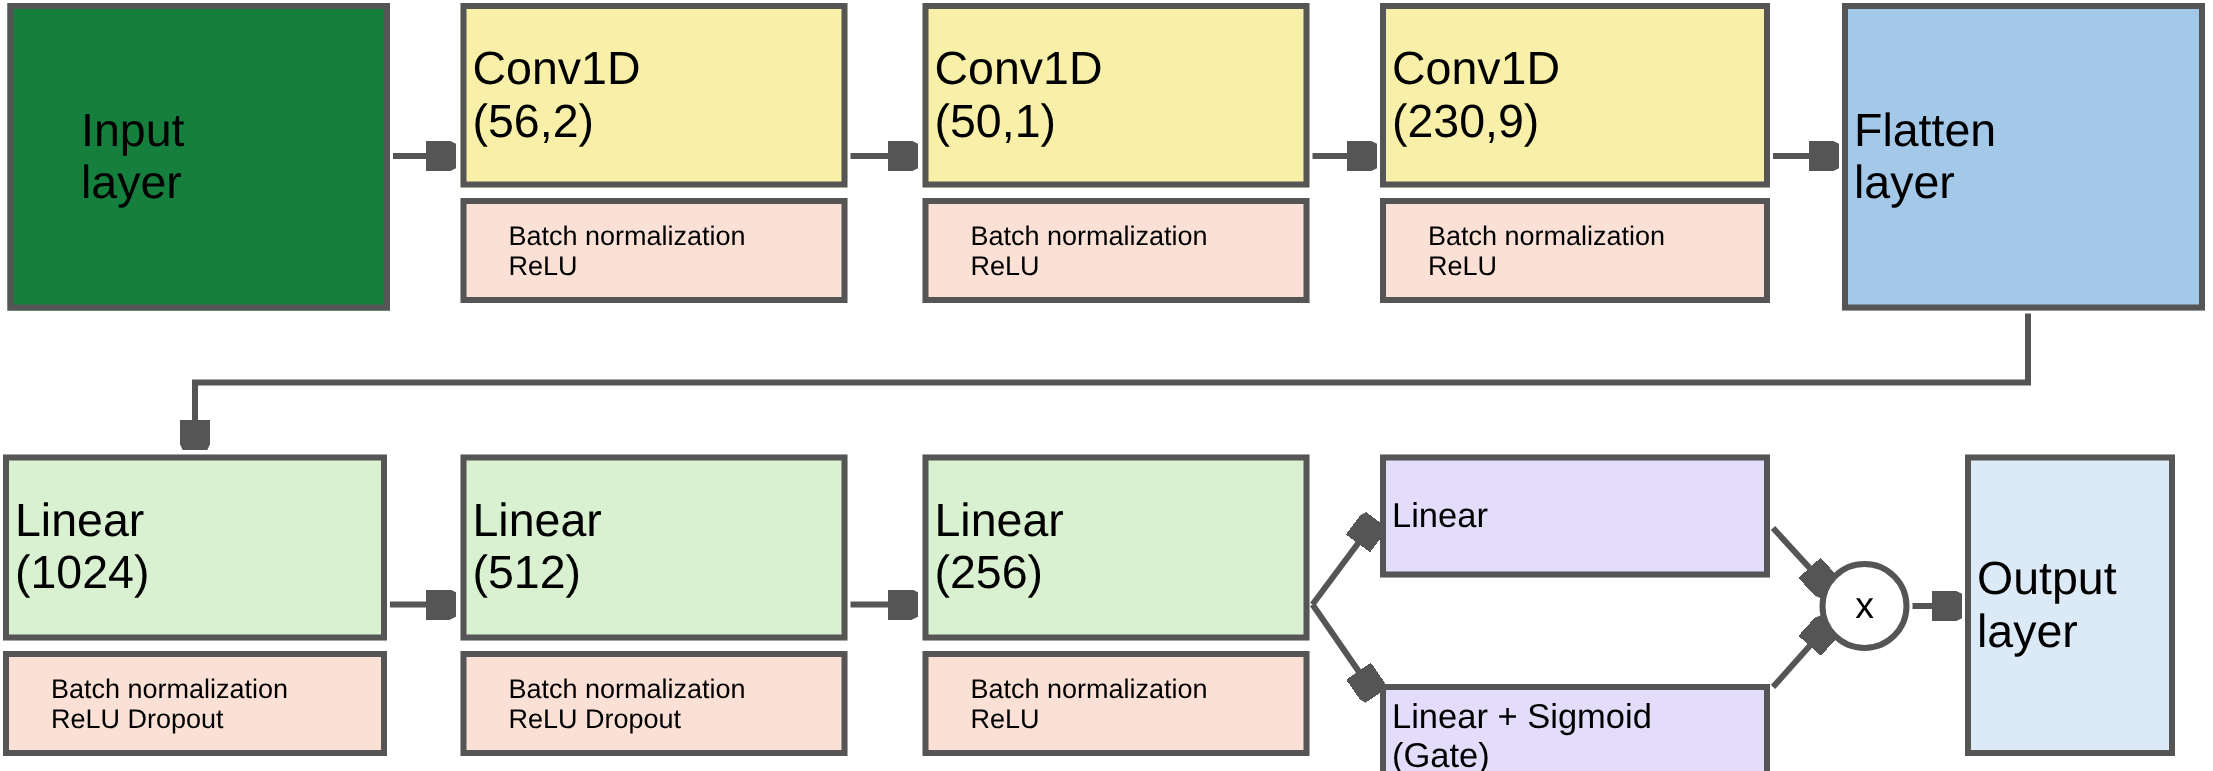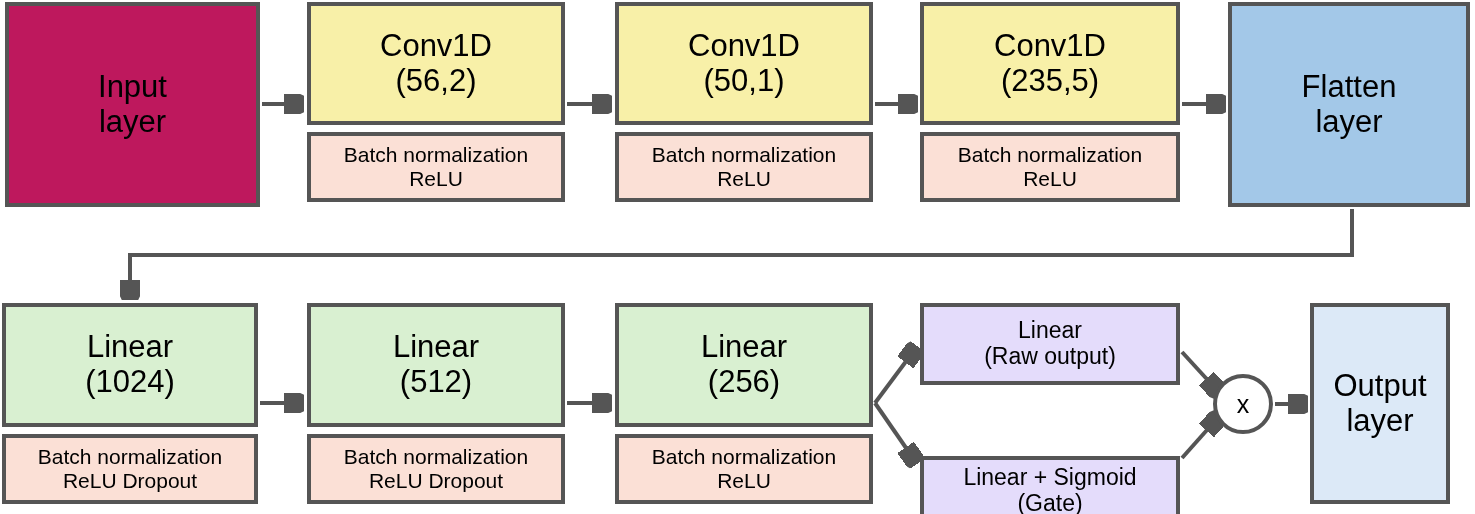--- a/index.html
+++ b/index.html
@@ -18,44 +18,44 @@
     background: #ffffff;
     overflow: hidden;
   }
   .node {
     position: absolute;
     box-sizing: border-box;
     border: 4px solid #555555;
     display: flex;
     align-items: center;
     justify-content: center;
-    text-align: center;
     color: #000000;
     line-height: 1.12;
   }
   .node .lines {
     width: 100%;
     padding: 0 4px;
     box-sizing: border-box;
   }
   .node .l {
     display: block;
   }
   
   .big {
     font-size: 31px;
   }
   .mid {
     font-size: 23px;
   }
   .small {
-    font-size: 21px;
+    font-size: 18px;
+    padding-left: 24px;
   }
   
-  .fill-input   { background: #be185d; }
+  .fill-input   { background: #15803d; padding-left: 41px; }
   .fill-conv    { background: #f8f0a8; }
   .fill-bn      { background: #fbe0d6; }
   .fill-flatten { background: #a3c8e8; }
   .fill-linear  { background: #d9f0d1; }
   .fill-gate    { background: #e4dcfb; }
   .fill-output  { background: #dce9f7; }
 
   .op-circle {
     position: absolute;
     box-sizing: border-box;
@@ -142,21 +142,21 @@
   <div class="node fill-bn small" style="left:615px; top:132px; width:258px; height:70px;">
     <span class="lines">
       <span class="l">Batch normalization</span>
       <span class="l">ReLU</span>
     </span>
   </div>
 
   <div class="node fill-conv big" style="left:920px; top:2px; width:260px; height:123px;">
     <span class="lines">
       <span class="l">Conv1D</span>
-      <span class="l">(235,5)</span>
+      <span class="l">(230,9)</span>
     </span>
   </div>
   <div class="node fill-bn small" style="left:920px; top:132px; width:260px; height:70px;">
     <span class="lines">
       <span class="l">Batch normalization</span>
       <span class="l">ReLU</span>
     </span>
   </div>
 
   <div class="node fill-flatten big" style="left:1228px; top:2px; width:242px; height:205px;">
@@ -201,21 +201,20 @@
   <div class="node fill-bn small" style="left:615px; top:434px; width:258px; height:70px;">
     <span class="lines">
       <span class="l">Batch normalization</span>
       <span class="l">ReLU</span>
     </span>
   </div>
 
   <div class="node fill-gate mid" style="left:920px; top:303px; width:260px; height:82px;">
     <span class="lines">
       <span class="l">Linear</span>
-      <span class="l">(Raw output)</span>
     </span>
   </div>
 
   <div class="node fill-gate mid" style="left:920px; top:456px; width:260px; height:70px;">
     <span class="lines">
       <span class="l">Linear + Sigmoid</span>
       <span class="l">(Gate)</span>
     </span>
   </div>
 

